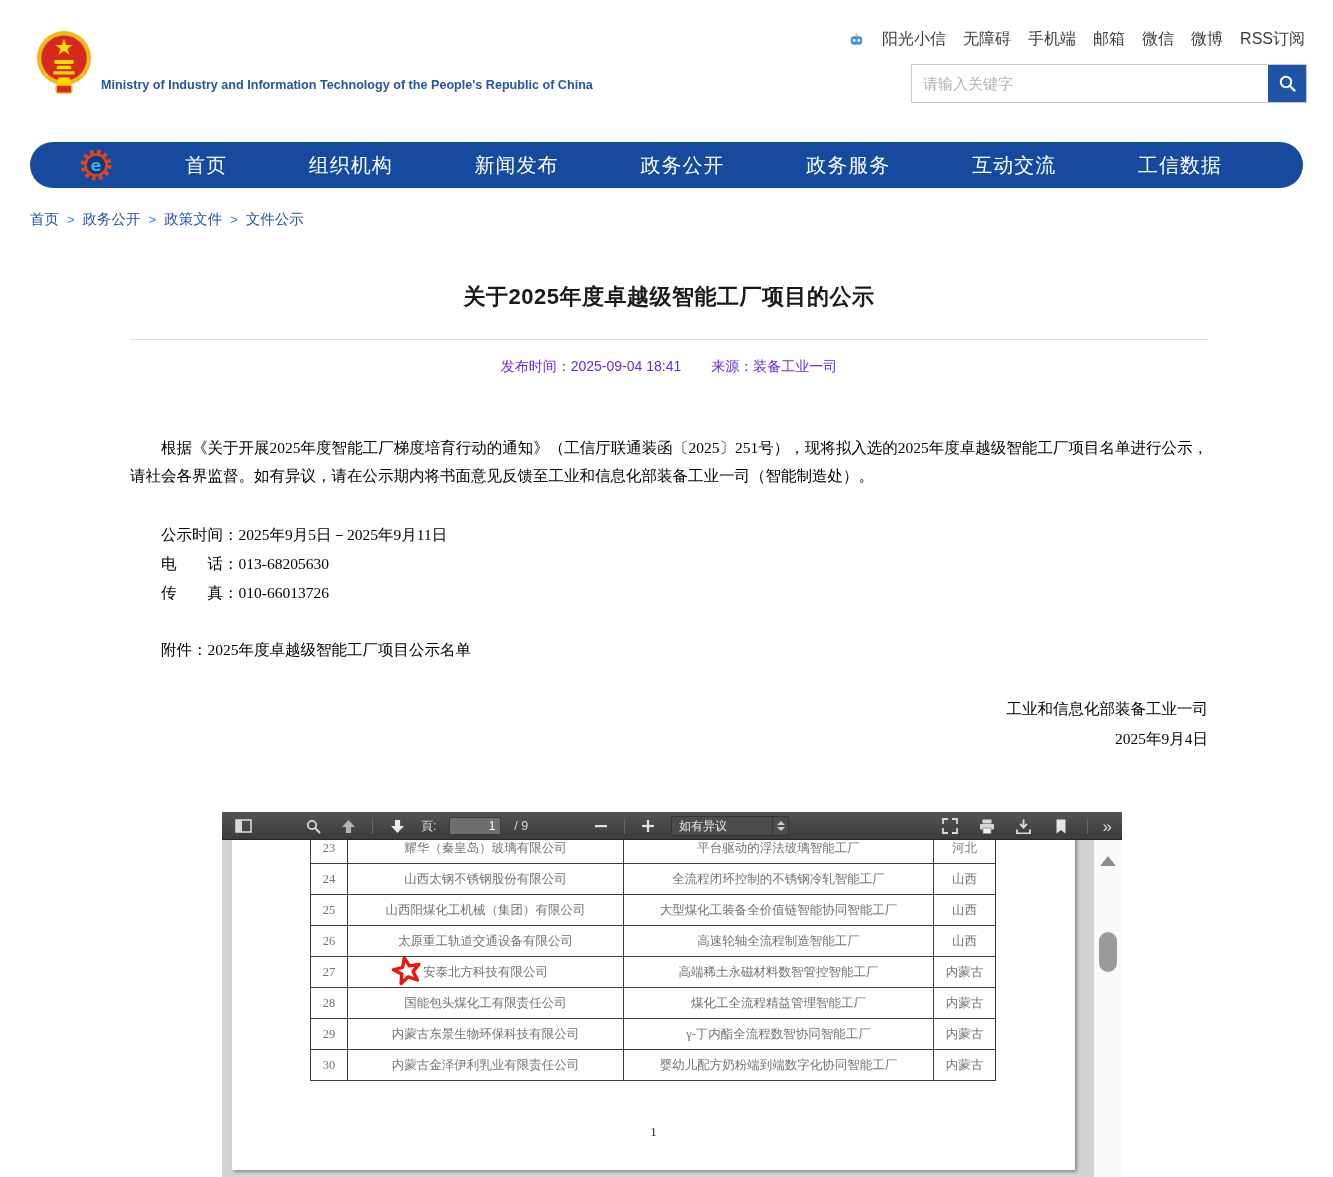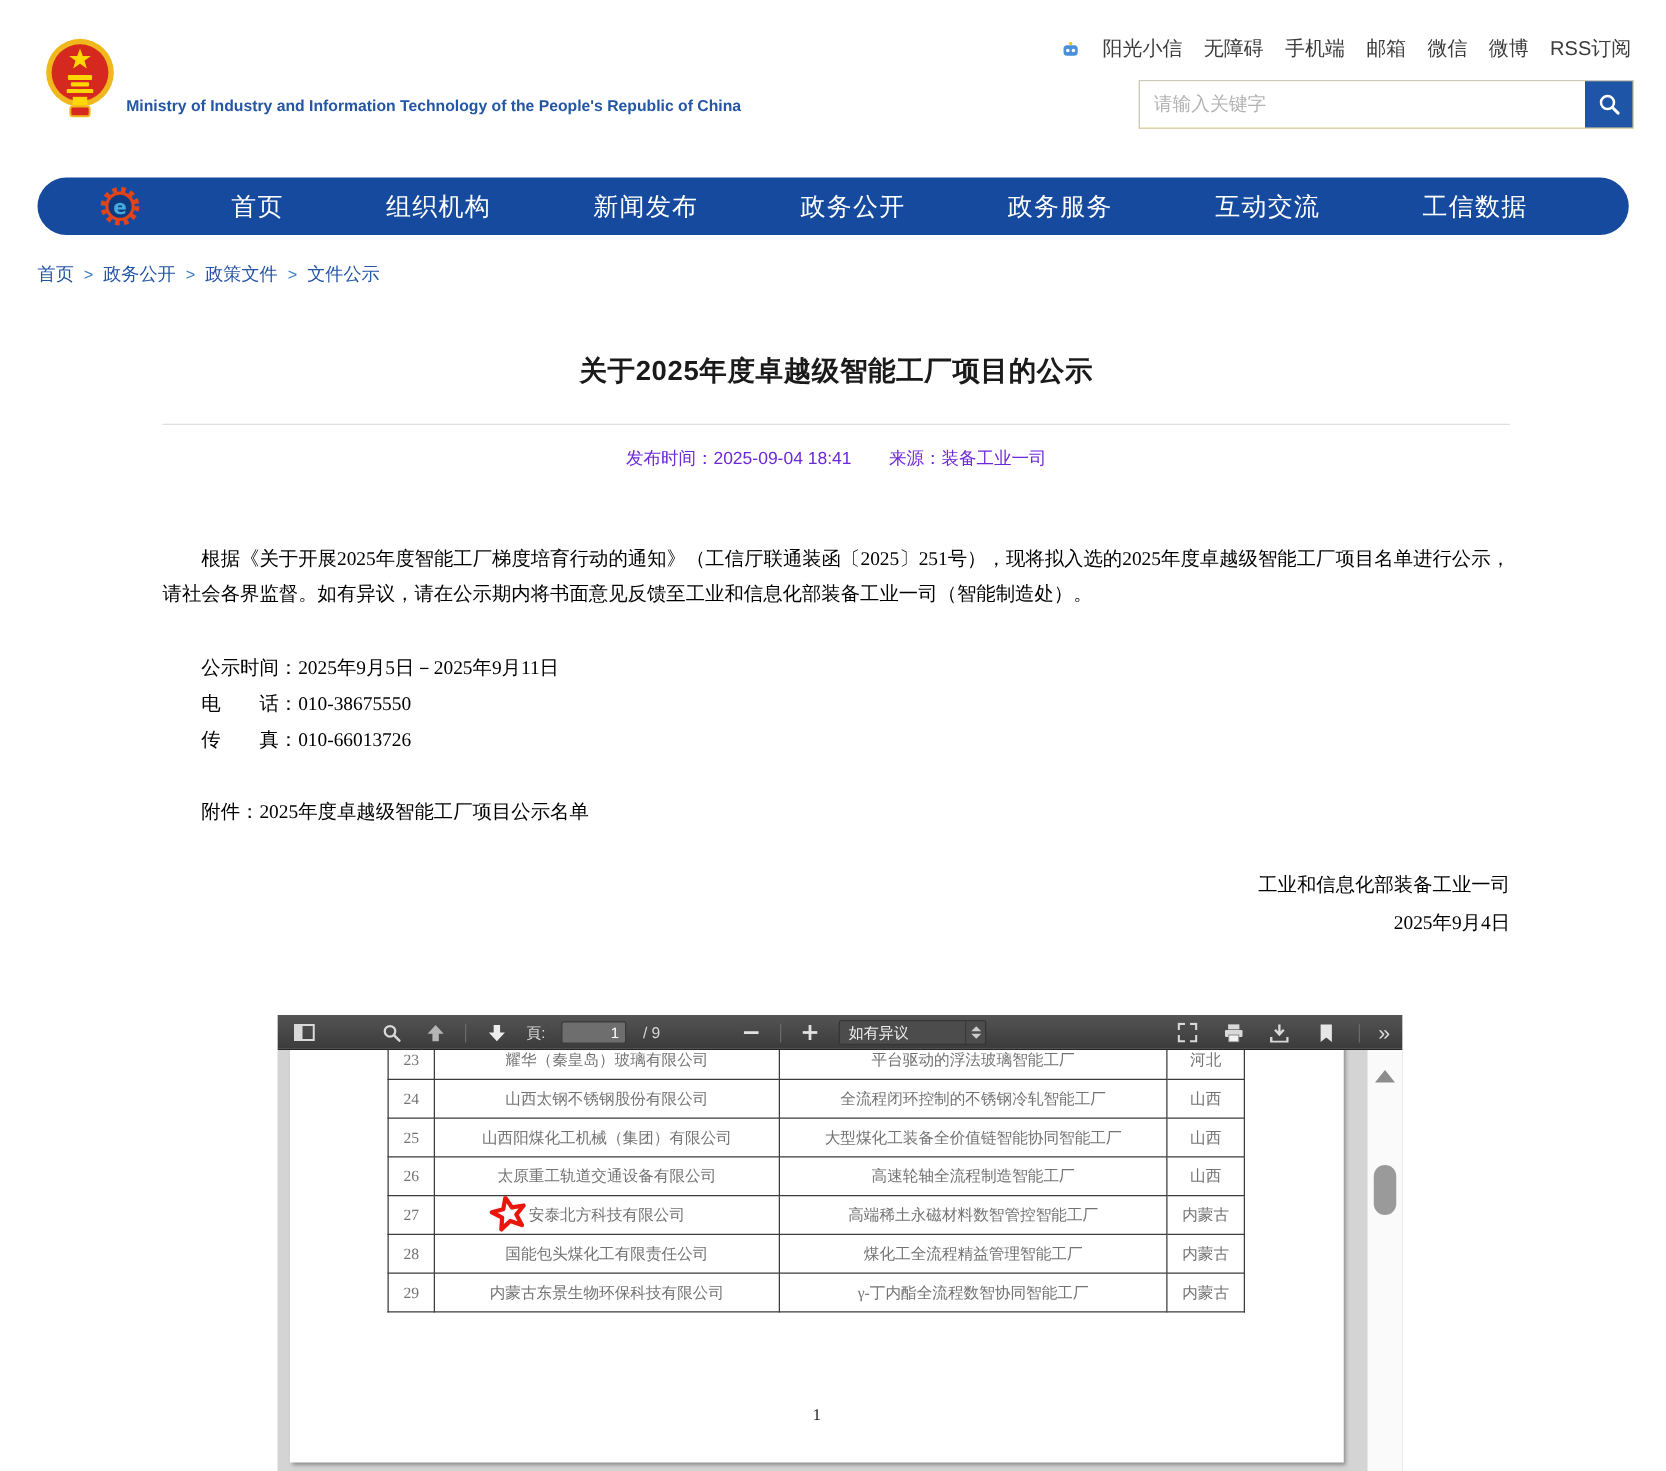--- a/index.html
+++ b/index.html
@@ -184,21 +184,21 @@
   <div class="article-title">关于2025年度卓越级智能工厂项目的公示</div>
   <div class="article-divider"></div>
   <div class="article-meta">
     <span>发布时间：2025-09-04 18:41</span><span class="gap"></span><span>来源：装备工业一司</span>
   </div>
   <div class="article-body">
     <p class="lead">根据《关于开展2025年度智能工厂梯度培育行动的通知》（工信厅联通装函〔2025〕251号），现将拟入选的2025年度卓越级智能工厂项目名单进行公示，请社会各界监督。如有异议，请在公示期内将书面意见反馈至工业和信息化部装备工业一司（智能制造处）。</p>
   </div>
   <div class="info-lines">
     <div>公示时间：2025年9月5日－2025年9月11日</div>
-    <div>电　　话：010-38675550</div>
+    <div>电　　话：013-68205630</div>
     <div>传　　真：010-66013726</div>
   </div>
   <div class="attach-line">附件：2025年度卓越级智能工厂项目公示名单</div>
   <div class="sign-block">
     <div>工业和信息化部装备工业一司</div>
     <div>2025年9月4日</div>
   </div>
 </div>
 
 <div class="pdf-viewer">
@@ -336,20 +336,26 @@
             <td>国能包头煤化工有限责任公司</td>
             <td>煤化工全流程精益管理智能工厂</td>
             <td>内蒙古</td>
           </tr>
           <tr>
             <td>29</td>
             <td>内蒙古东景生物环保科技有限公司</td>
             <td>γ-丁内酯全流程数智协同智能工厂</td>
             <td>内蒙古</td>
           </tr>
+          <tr>
+            <td>30</td>
+            <td>内蒙古金泽伊利乳业有限责任公司</td>
+            <td>婴幼儿配方奶粉端到端数字化协同智能工厂</td>
+            <td>内蒙古</td>
+          </tr>
         </tbody>
       </table>
       <div class="page-num">1</div>
     </div>
     <div class="pdf-scroll">
       <div class="scroll-up"></div>
       <div class="scroll-thumb"></div>
     </div>
   </div>
 </div>

